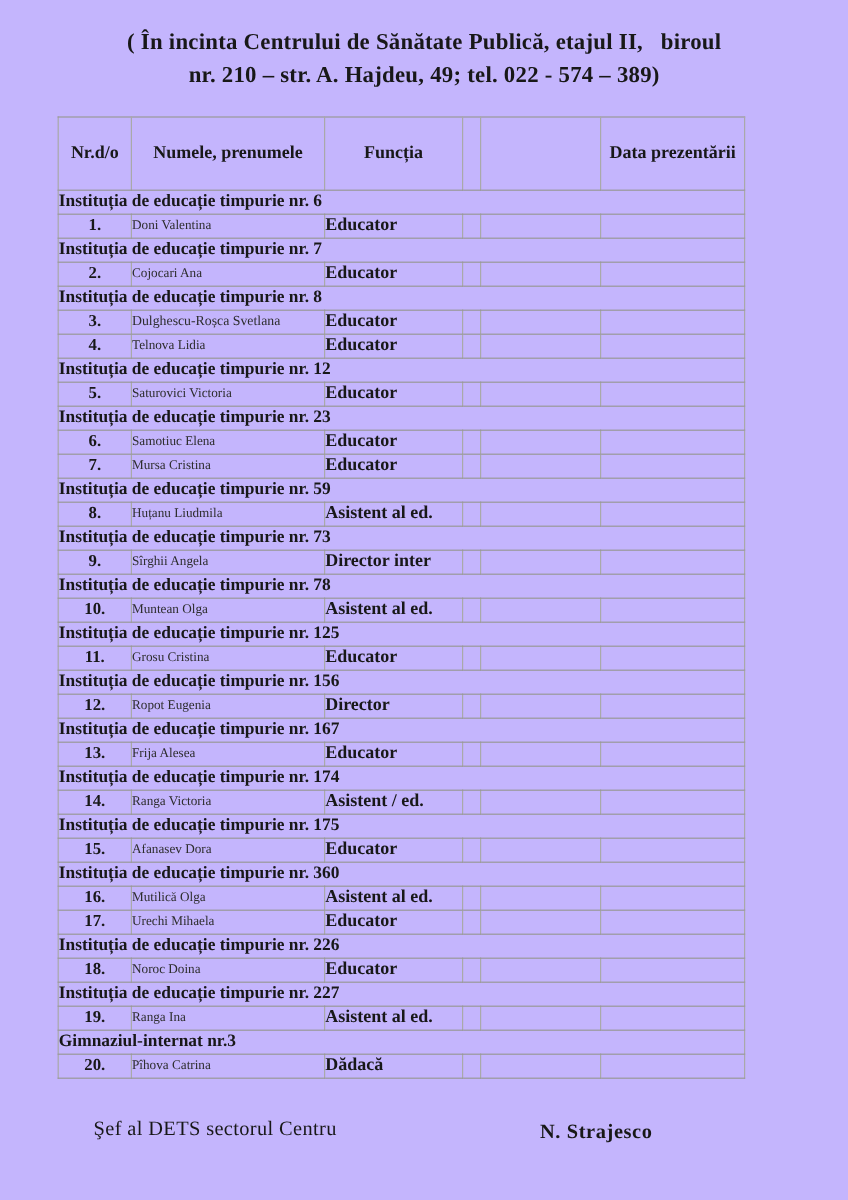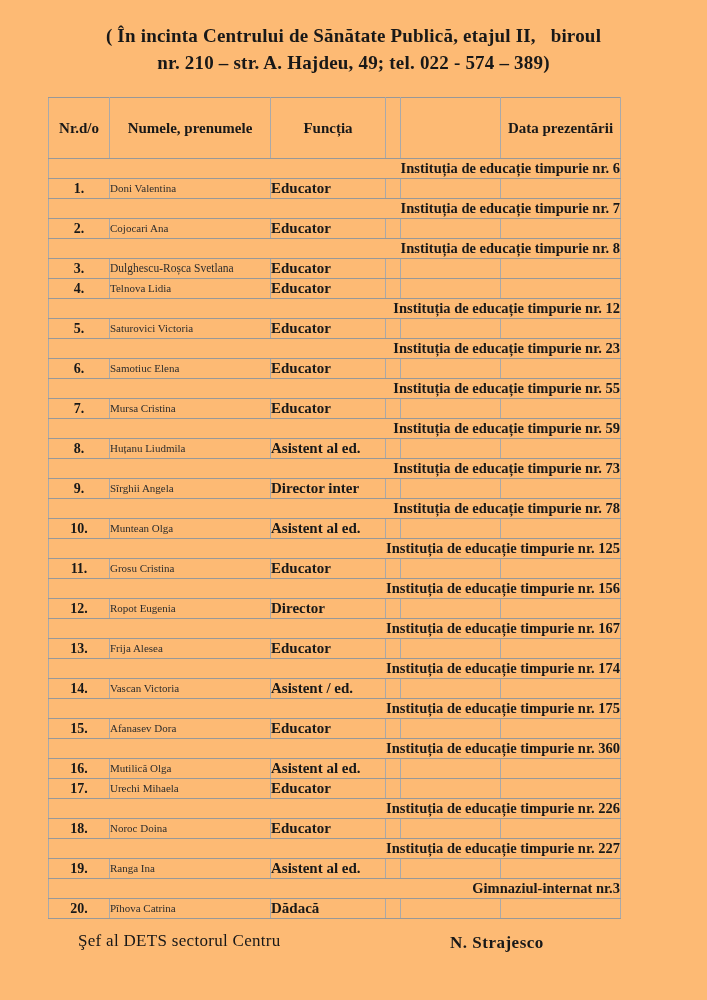--- a/index.html
+++ b/index.html
@@ -1,18 +1,18 @@
 <!DOCTYPE html>
 <html><head>
 <meta charset="utf-8">
 <style>
   html, body { margin:0; padding:0; background:#e9e9e9; }
   .page {
     position:relative; width:707px; height:1000px; margin:0 auto;
-    background:#fdba74; color:#181818; overflow:hidden;
+    background:#c4b5fd; color:#181818; overflow:hidden;
     font-family:"Liberation Serif", serif;
   }
   .doc-title {
     position:absolute; top:22px; left:0; width:100%;
     text-align:center; font-weight:700; font-size:19px; line-height:27px;
     letter-spacing:0.2px;
   }
   table.roster {
     position:absolute; left:48px; top:97px; width:572px;
     border-collapse:collapse; table-layout:fixed;
@@ -21,21 +21,21 @@
     border:1px solid #989898;
     border-left-color:#a9a9a9; border-right-color:#a9a9a9;
     padding:0; overflow:hidden; white-space:nowrap;
   }
   table.roster { border:1px solid #909090;padding-left:29px; }
   thead th {
     height:60px; font-size:15px; font-weight:700; text-align:center;
     vertical-align:middle; line-height:1.25; white-space:normal;
   }
   tbody td { height:19px; line-height:19px; vertical-align:middle; }
-  td.section { text-align:right; font-weight:700; font-size:14.5px; }
+  td.section { text-align:left; font-weight:700; font-size:14.5px; }
   td.nr   { text-align:center; font-weight:700; font-size:14px; }
   td.name { text-align:left; padding-left:7px; font-size:11px; color:#2d2d2d; }
   td.name.small { font-size:11.5px; }
   td.func { text-align:left; font-weight:700; font-size:15px; }
   .footer-left {
     position:absolute; top:931px; left:78px;
     font-weight:400; font-size:17px; letter-spacing:0.3px;
   }
   .footer-right {
     position:absolute; top:933px; left:450px;
@@ -129,23 +129,20 @@
         </tr>
         <tr>
           <td class="nr">6.</td>
           <td class="name">Samotiuc Elena</td>
           <td class="func">Educator</td>
           <td class="c4"></td>
           <td class="c5"></td>
           <td class="data"></td>
         </tr>
         <tr>
-          <td colspan="6" class="section">Instituția de educație timpurie nr. 55</td>
-        </tr>
-        <tr>
           <td class="nr">7.</td>
           <td class="name">Mursa Cristina</td>
           <td class="func">Educator</td>
           <td class="c4"></td>
           <td class="c5"></td>
           <td class="data"></td>
         </tr>
         <tr>
           <td colspan="6" class="section">Instituția de educație timpurie nr. 59</td>
         </tr>
@@ -210,21 +207,21 @@
           <td class="func">Educator</td>
           <td class="c4"></td>
           <td class="c5"></td>
           <td class="data"></td>
         </tr>
         <tr>
           <td colspan="6" class="section">Instituția de educație timpurie nr. 174</td>
         </tr>
         <tr>
           <td class="nr">14.</td>
-          <td class="name">Vascan Victoria</td>
+          <td class="name">Ranga Victoria</td>
           <td class="func">Asistent / ed.</td>
           <td class="c4"></td>
           <td class="c5"></td>
           <td class="data"></td>
         </tr>
         <tr>
           <td colspan="6" class="section">Instituția de educație timpurie nr. 175</td>
         </tr>
         <tr>
           <td class="nr">15.</td>

